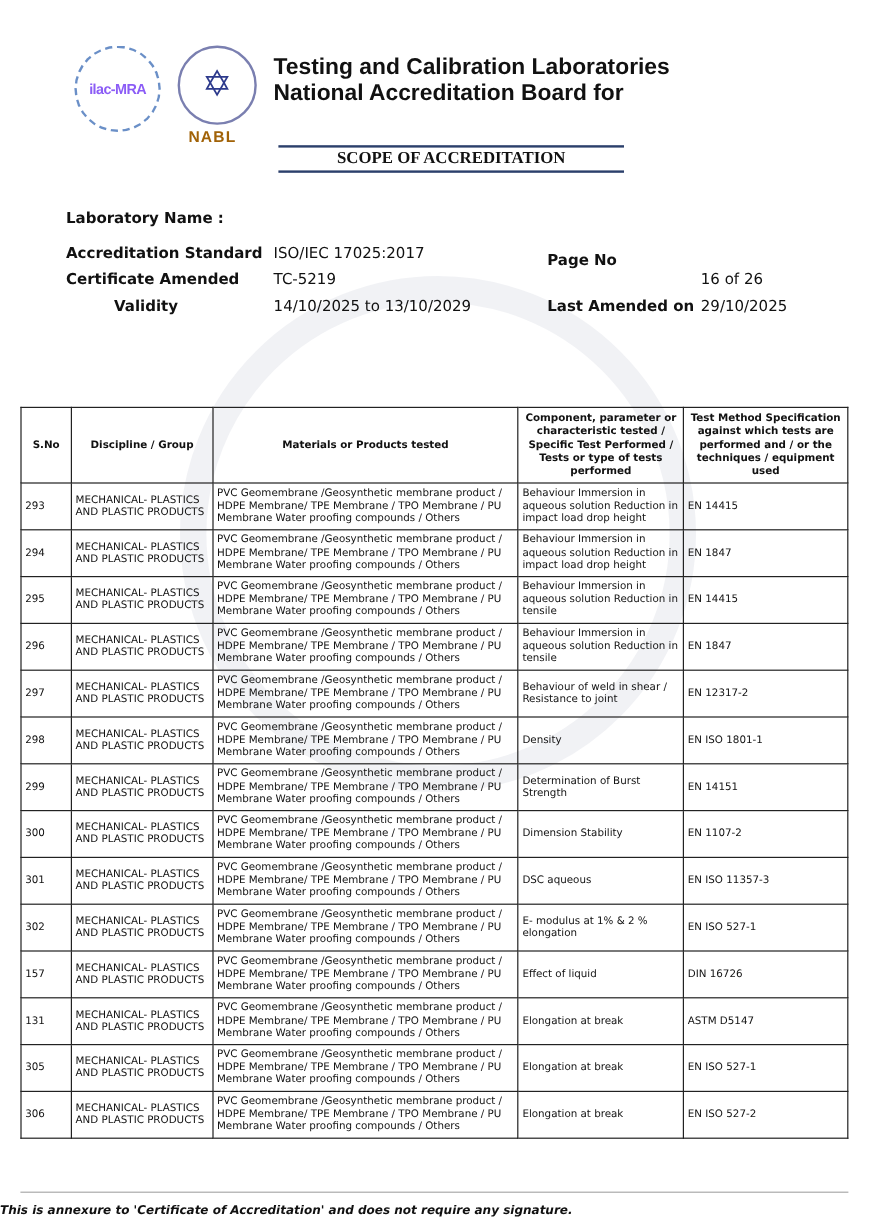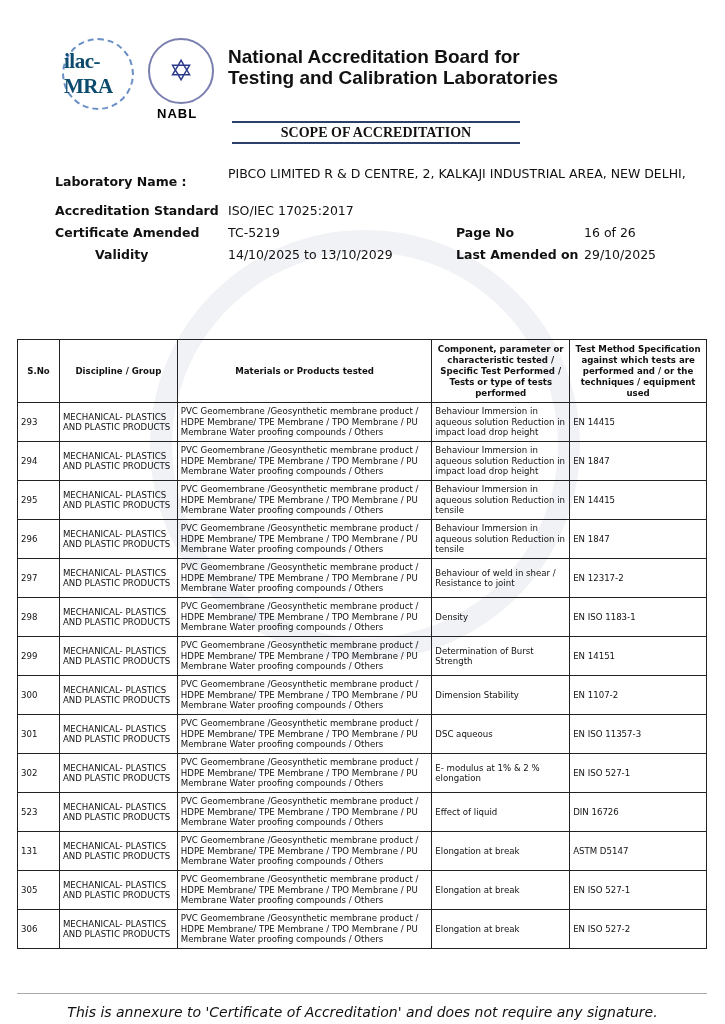--- a/index.html
+++ b/index.html
@@ -1,62 +1,61 @@
 <!DOCTYPE html>
 <html><head>
 <meta charset="utf-8">
 <style>
   html, body { margin:0; padding:0; }
   body { width:725px; height:1024px; background:#fff; position:relative; overflow:hidden; font-family:"DejaVu Sans", sans-serif; color:#111; }
   .logo-ilac { position:absolute; left:62px; top:38px; width:72px; height:72px; border-radius:50%; border:2px dashed #6a8fc7; box-sizing:border-box; display:flex; align-items:center; justify-content:center; }
-  .logo-ilac span { font-family:Liberation Serif, serif; font-weight:bold; color:#0c4a6e; font-size:21px; letter-spacing:-0.5px; }
+  .logo-ilac span { font-family:Liberation Sans, sans-serif; font-weight:bold; color:#8b5cf6; font-size:12px; letter-spacing:-0.5px; }
   .logo-nabl { position:absolute; left:148px; top:38px; width:66px; height:66px; border-radius:50%; border:2px solid #7a7fb0; box-sizing:border-box; display:flex; align-items:center; justify-content:center; }
   .logo-nabl .star { color:#2d3a8c; font-size:30px; line-height:1; }
-  .nabl-text { position:absolute; left:157px; top:106px; font-family:"Liberation Sans", sans-serif; font-weight:bold; font-size:13px; color:#000000; letter-spacing:1px; }
+  .nabl-text { position:absolute; left:157px; top:106px; font-family:"Liberation Sans", sans-serif; font-weight:bold; font-size:13px; color:#a16207; letter-spacing:1px; }
   .org-title { position:absolute; left:228px; top:46px; font-family:"Liberation Sans", sans-serif; font-weight:bold; font-size:19px; line-height:21px; color:#111; }
   .scope-title { position:absolute; left:232px; top:121px; width:288px; border-top:2px solid #2b3f6b; border-bottom:2px solid #2b3f6b; text-align:center; font-family:"Liberation Serif", serif; font-weight:bold; font-size:14px; padding:2px 0 1px; }
   .info { position:absolute; font-size:12.5px; }
   .info.label { font-weight:bold; }
   .watermark { position:absolute; left:150px; top:230px; width:430px; height:430px; border-radius:50%; border:22px solid rgba(180,185,200,0.18); box-sizing:border-box; }
   table.scope { position:absolute; left:17px; top:339px; width:690px; border-collapse:collapse; font-size:8.6px; }
   table.scope th, table.scope td { border:1.3px solid #222; padding:2px 3px; vertical-align:middle; }
   table.scope th { font-weight:bold; text-align:center; height:58px; line-height:11px; }
   table.scope td { height:34px; line-height:10.5px; }
   .footer-line { position:absolute; left:17px; top:993px; width:690px; border-top:1px solid #aaa; }
-  .footer { position:absolute; left:0; top:1004px; width:725px; text-align:center; font-weight:normal; font-style:italic; font-size:14px; }
+  .footer { position:absolute; left:0; top:1004px; width:725px; text-align:left; font-weight:bold; font-style:italic; font-size:10px; }
 </style>
 </head>
 <body>
 
 <div class="watermark"></div>
 
 <div class="logo-ilac">
     <span>ilac-MRA</span>
   </div>
 <div class="logo-nabl">
     <span class="star">✡</span>
   </div>
 <div class="nabl-text">NABL</div>
 
 <div class="org-title">
+  <div>Testing and Calibration Laboratories</div>
   <div>National Accreditation Board for</div>
-  <div>Testing and Calibration Laboratories</div>
 </div>
 
 <div class="scope-title">SCOPE OF ACCREDITATION</div>
 
 <div class="info label" style="left:55px; top:174px;">Laboratory Name :</div>
 <div class="info" style="left:228px; top:166px; line-height:16px;">
-  <div>PIBCO LIMITED R &amp; D CENTRE, 2, KALKAJI INDUSTRIAL AREA, NEW DELHI,</div>
 </div>
 <div class="info label" style="left:55px; top:203px;">Accreditation Standard</div>
 <div class="info" style="left:228px; top:203px;">ISO/IEC 17025:2017</div>
 <div class="info label" style="left:55px; top:225px;">Certificate Amended</div>
 <div class="info" style="left:228px; top:225px;">TC-5219</div>
-<div class="info label" style="left:456px; top:225px;">Page No</div>
+<div class="info label" style="left:456px; top:209px;">Page No</div>
 <div class="info" style="left:584px; top:225px;">16 of 26</div>
 <div class="info label" style="left:55px; top:247px;margin-left:40px;">Validity</div>
 <div class="info" style="left:228px; top:247px;">14/10/2025 to 13/10/2029</div>
 <div class="info label" style="left:456px; top:247px;">Last Amended on</div>
 <div class="info" style="left:584px; top:247px;">29/10/2025</div>
 
 <table class="scope">
   <colgroup>
     <col style="width:42px">
       <col style="width:118px">
@@ -107,21 +106,21 @@
         <td>MECHANICAL- PLASTICS AND PLASTIC PRODUCTS</td>
         <td>PVC Geomembrane /Geosynthetic membrane product / HDPE Membrane/ TPE Membrane / TPO Membrane / PU Membrane Water proofing compounds / Others</td>
         <td>Behaviour of weld in shear / Resistance to joint</td>
         <td>EN 12317-2</td>
       </tr>
       <tr>
         <td>298</td>
         <td>MECHANICAL- PLASTICS AND PLASTIC PRODUCTS</td>
         <td>PVC Geomembrane /Geosynthetic membrane product / HDPE Membrane/ TPE Membrane / TPO Membrane / PU Membrane Water proofing compounds / Others</td>
         <td>Density</td>
-        <td>EN ISO 1183-1</td>
+        <td>EN ISO 1801-1</td>
       </tr>
       <tr>
         <td>299</td>
         <td>MECHANICAL- PLASTICS AND PLASTIC PRODUCTS</td>
         <td>PVC Geomembrane /Geosynthetic membrane product / HDPE Membrane/ TPE Membrane / TPO Membrane / PU Membrane Water proofing compounds / Others</td>
         <td>Determination of Burst Strength</td>
         <td>EN 14151</td>
       </tr>
       <tr>
         <td>300</td>
@@ -138,21 +137,21 @@
         <td>EN ISO 11357-3</td>
       </tr>
       <tr>
         <td>302</td>
         <td>MECHANICAL- PLASTICS AND PLASTIC PRODUCTS</td>
         <td>PVC Geomembrane /Geosynthetic membrane product / HDPE Membrane/ TPE Membrane / TPO Membrane / PU Membrane Water proofing compounds / Others</td>
         <td>E- modulus at 1% &amp; 2 % elongation</td>
         <td>EN ISO 527-1</td>
       </tr>
       <tr>
-        <td>523</td>
+        <td>157</td>
         <td>MECHANICAL- PLASTICS AND PLASTIC PRODUCTS</td>
         <td>PVC Geomembrane /Geosynthetic membrane product / HDPE Membrane/ TPE Membrane / TPO Membrane / PU Membrane Water proofing compounds / Others</td>
         <td>Effect of liquid</td>
         <td>DIN 16726</td>
       </tr>
       <tr>
         <td>131</td>
         <td>MECHANICAL- PLASTICS AND PLASTIC PRODUCTS</td>
         <td>PVC Geomembrane /Geosynthetic membrane product / HDPE Membrane/ TPE Membrane / TPO Membrane / PU Membrane Water proofing compounds / Others</td>
         <td>Elongation at break</td>

